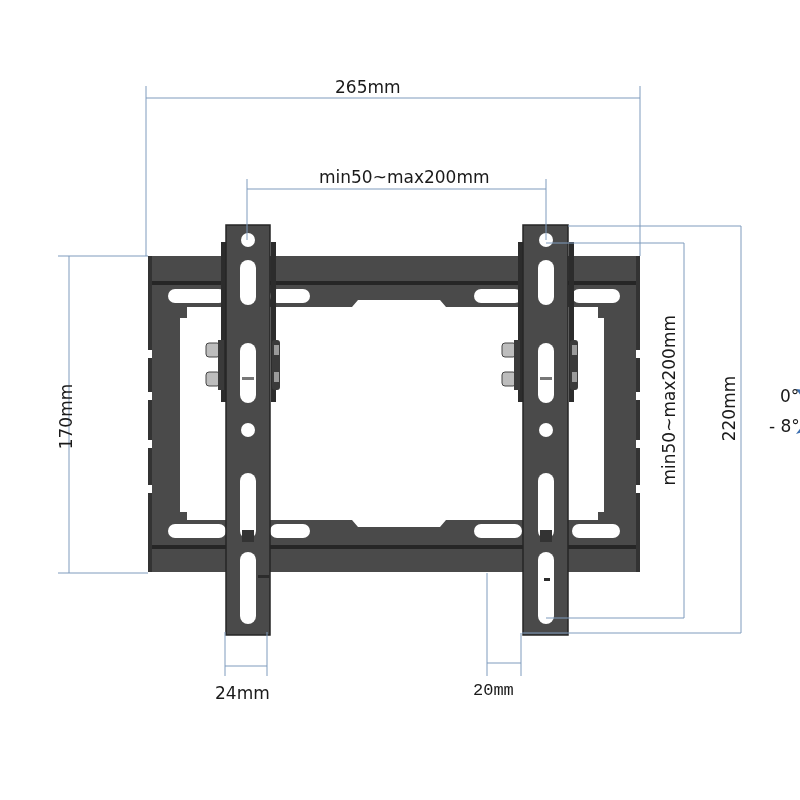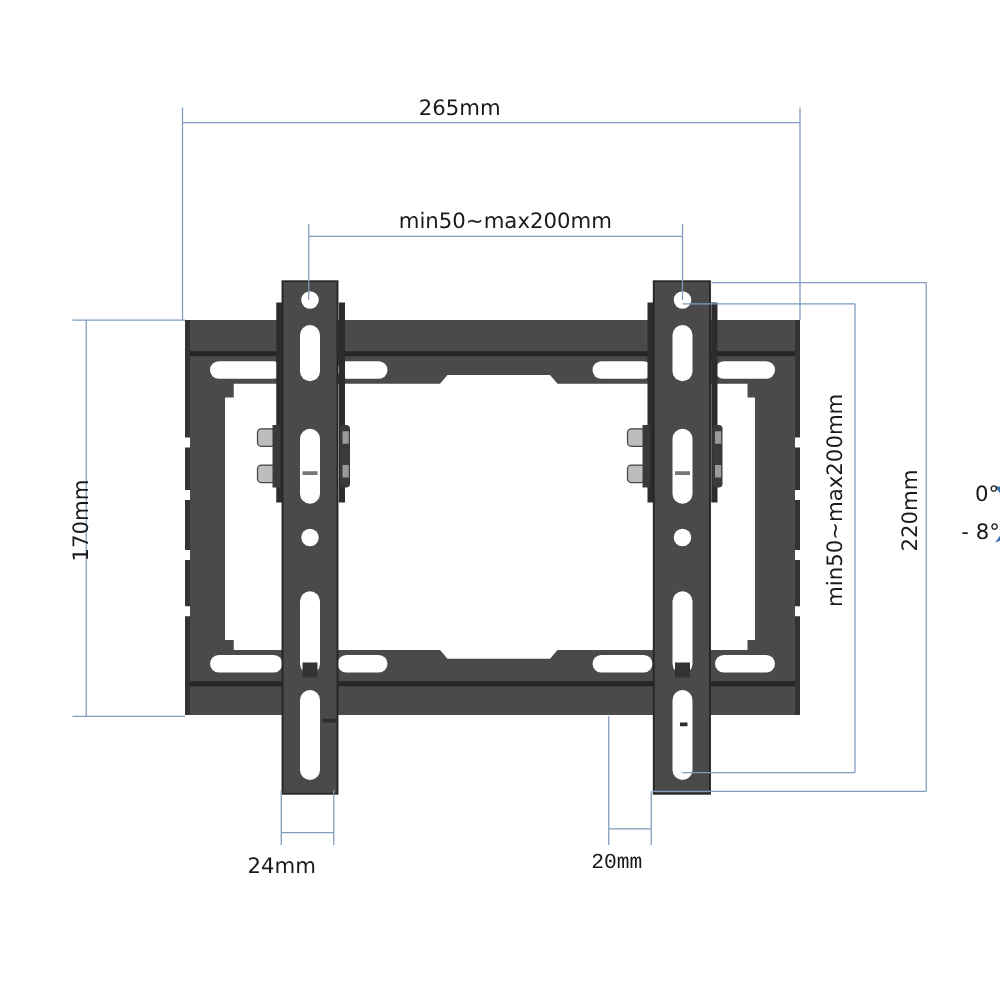--- a/index.html
+++ b/index.html
@@ -140,17 +140,17 @@
       <polygon points="764,389 773,390 769,396" fill="#3b6fb0"></polygon>
       <polygon points="764,434 773,431 770,426" fill="#3b6fb0"></polygon>
     </g>
   </svg>
 
   <span class="label" style="left:303px; top:79px;">265mm</span>
   <span class="label" style="left:287px; top:169px;">min50~max200mm</span>
   <span class="vlabel" style="left:-6px; top:408px; width:80px; text-align:center;">170mm</span>
   <span class="vlabel" style="left:562px; top:402px; width:150px; text-align:center;">min50~max200mm</span>
   <span class="vlabel" style="left:657px; top:400px; width:80px; text-align:center;">220mm</span>
-  <span class="label" style="left:166px; top:685px;">24mm</span>
+  <span class="label" style="left:183px; top:685px;">24mm</span>
   <span class="label" style="left:441px; top:682px;font-family:Liberation Mono, monospace;">20mm</span>
   <span class="label" style="left:748px; top:388px;">0°</span>
   <span class="label" style="left:737px; top:418px;">- 8°</span>
 </div>
 
 </body></html>

